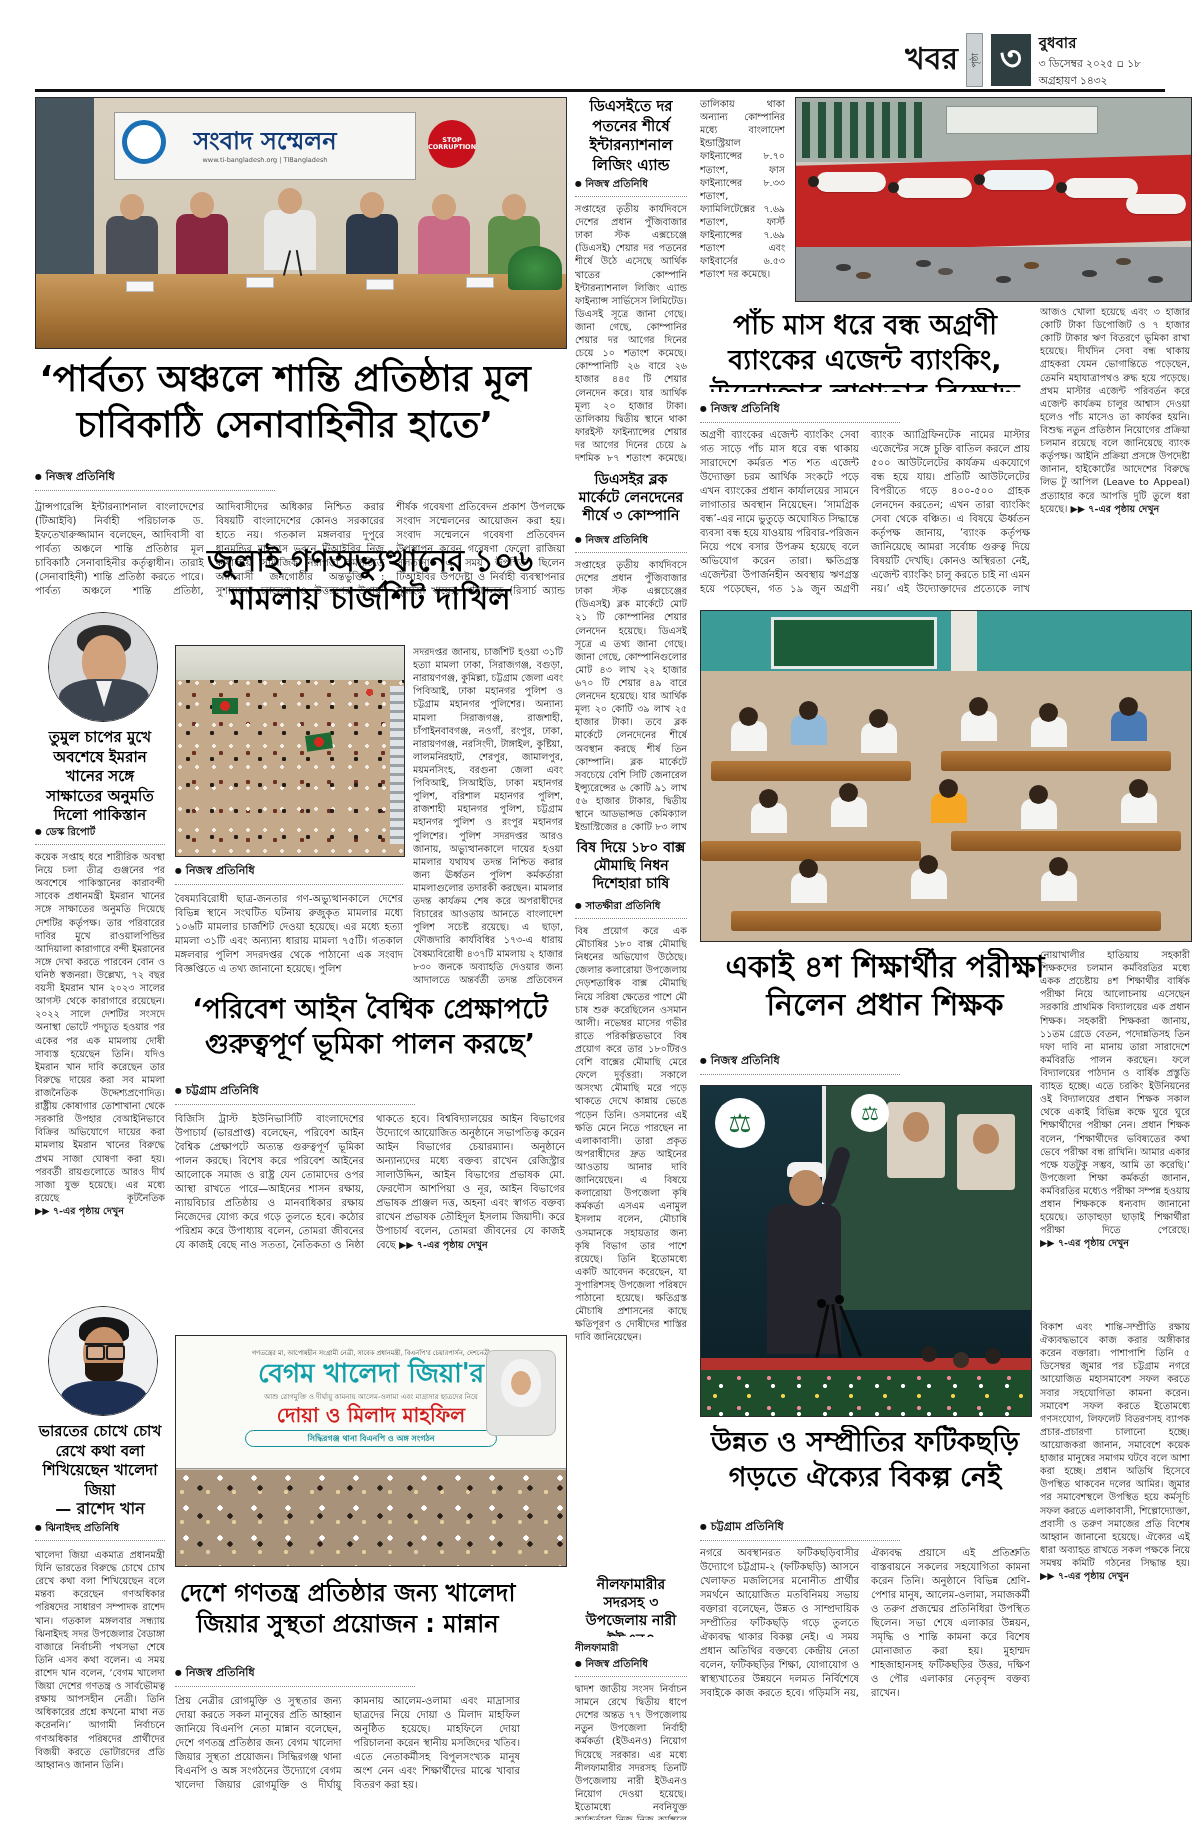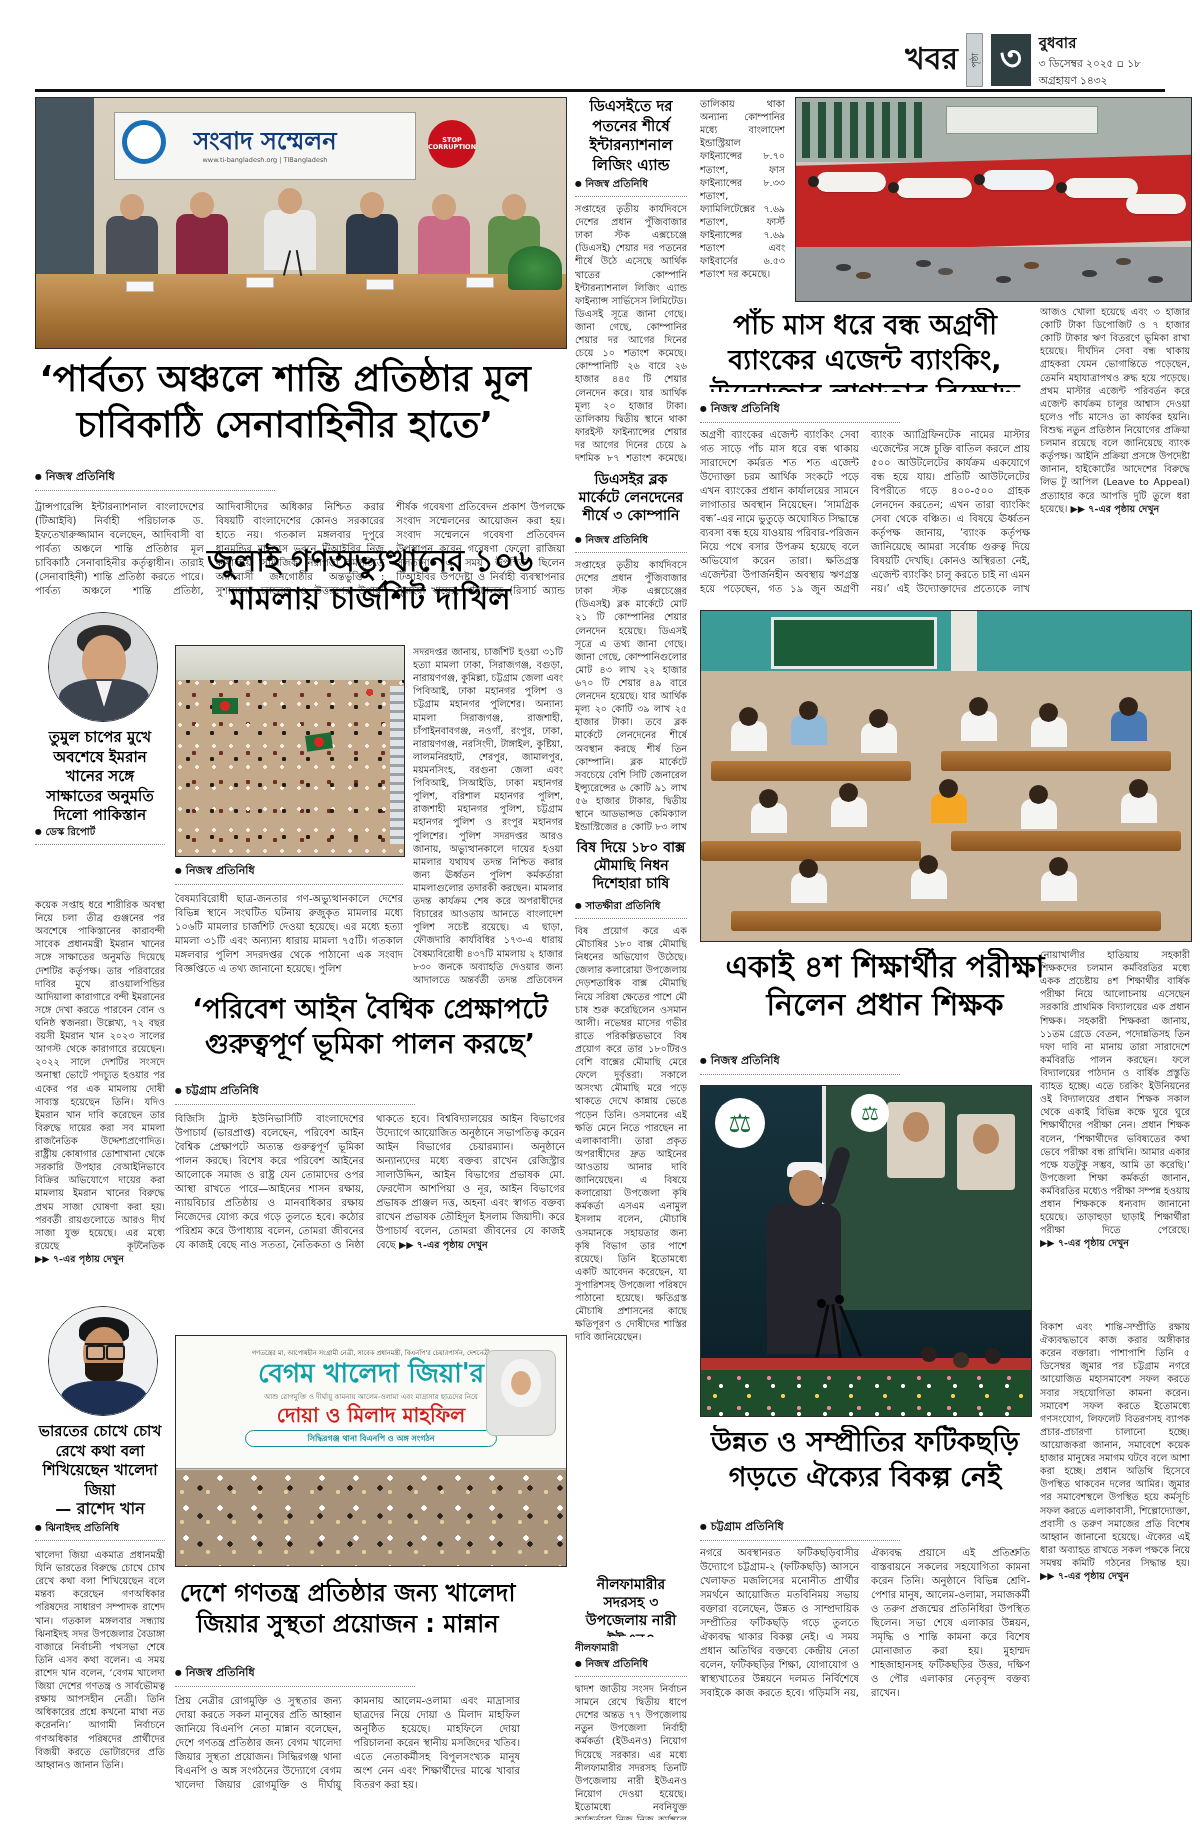--- a/index.html
+++ b/index.html
@@ -204,21 +204,21 @@
     <div class="por-hair"></div>
     <div class="por-face"></div>
     <div class="por-coat"></div>
     <div class="por-shirt"></div>
   </div>
   <div class="abs hl hl-15" style="left:35px;top:728px;width:130px;height:92px;">তুমুল চাপের মুখে অবশেষে ইমরান খানের সঙ্গে সাক্ষাতের অনুমতি দিলো পাকিস্তান</div>
   <div class="abs byline" style="left:35px;top:824px;width:130px;font-size:10px;">
     <span class="dot">●</span>
     <span>ডেস্ক রিপোর্ট</span>
   </div>
-  <div class="abs body-sm" style="left:35px;top:850px;width:130px;height:448px;margin-top:48px;">
+  <div class="abs body-sm" style="left:35px;top:850px;width:130px;height:448px;">
     <span>কয়েক সপ্তাহ ধরে শারীরিক অবস্থা নিয়ে চলা তীব্র গুঞ্জনের পর অবশেষে পাকিস্তানের কারাবন্দী সাবেক প্রধানমন্ত্রী ইমরান খানের সঙ্গে সাক্ষাতের অনুমতি দিয়েছে দেশটির কর্তৃপক্ষ। তার পরিবারের দাবির মুখে রাওয়ালপিন্ডির আদিয়ালা কারাগারে বন্দী ইমরানের সঙ্গে দেখা করতে পারবেন বোন ও ঘনিষ্ঠ স্বজনরা। উল্লেখ্য, ৭২ বছর বয়সী ইমরান খান ২০২৩ সালের আগস্ট থেকে কারাগারে রয়েছেন। ২০২২ সালে দেশটির সংসদে অনাস্থা ভোটে পদচ্যুত হওয়ার পর একের পর এক মামলায় দোষী সাব্যস্ত হয়েছেন তিনি। যদিও ইমরান খান দাবি করেছেন তার বিরুদ্ধে দায়ের করা সব মামলা রাজনৈতিক উদ্দেশ্যপ্রণোদিত। রাষ্ট্রীয় কোষাগার তোশাখানা থেকে সরকারি উপহার বেআইনিভাবে বিক্রির অভিযোগে দায়ের করা মামলায় ইমরান খানের বিরুদ্ধে প্রথম সাজা ঘোষণা করা হয়। পরবর্তী রায়গুলোতে আরও দীর্ঘ সাজা যুক্ত হয়েছে। এর মধ্যে রয়েছে কূটনৈতিক</span>
     <span class="ptr">▶▶ ৭-এর পৃষ্ঠায় দেখুন</span>
   </div>
 
   <div class="abs photo circ" style="left:48px;top:1306px;width:108px;height:108px;">
     <div class="rash-bg"></div>
     <div class="rash-hair"></div>
     <div class="rash-face"></div>
     <div class="rash-beard"></div>
     <div class="rash-glass">

